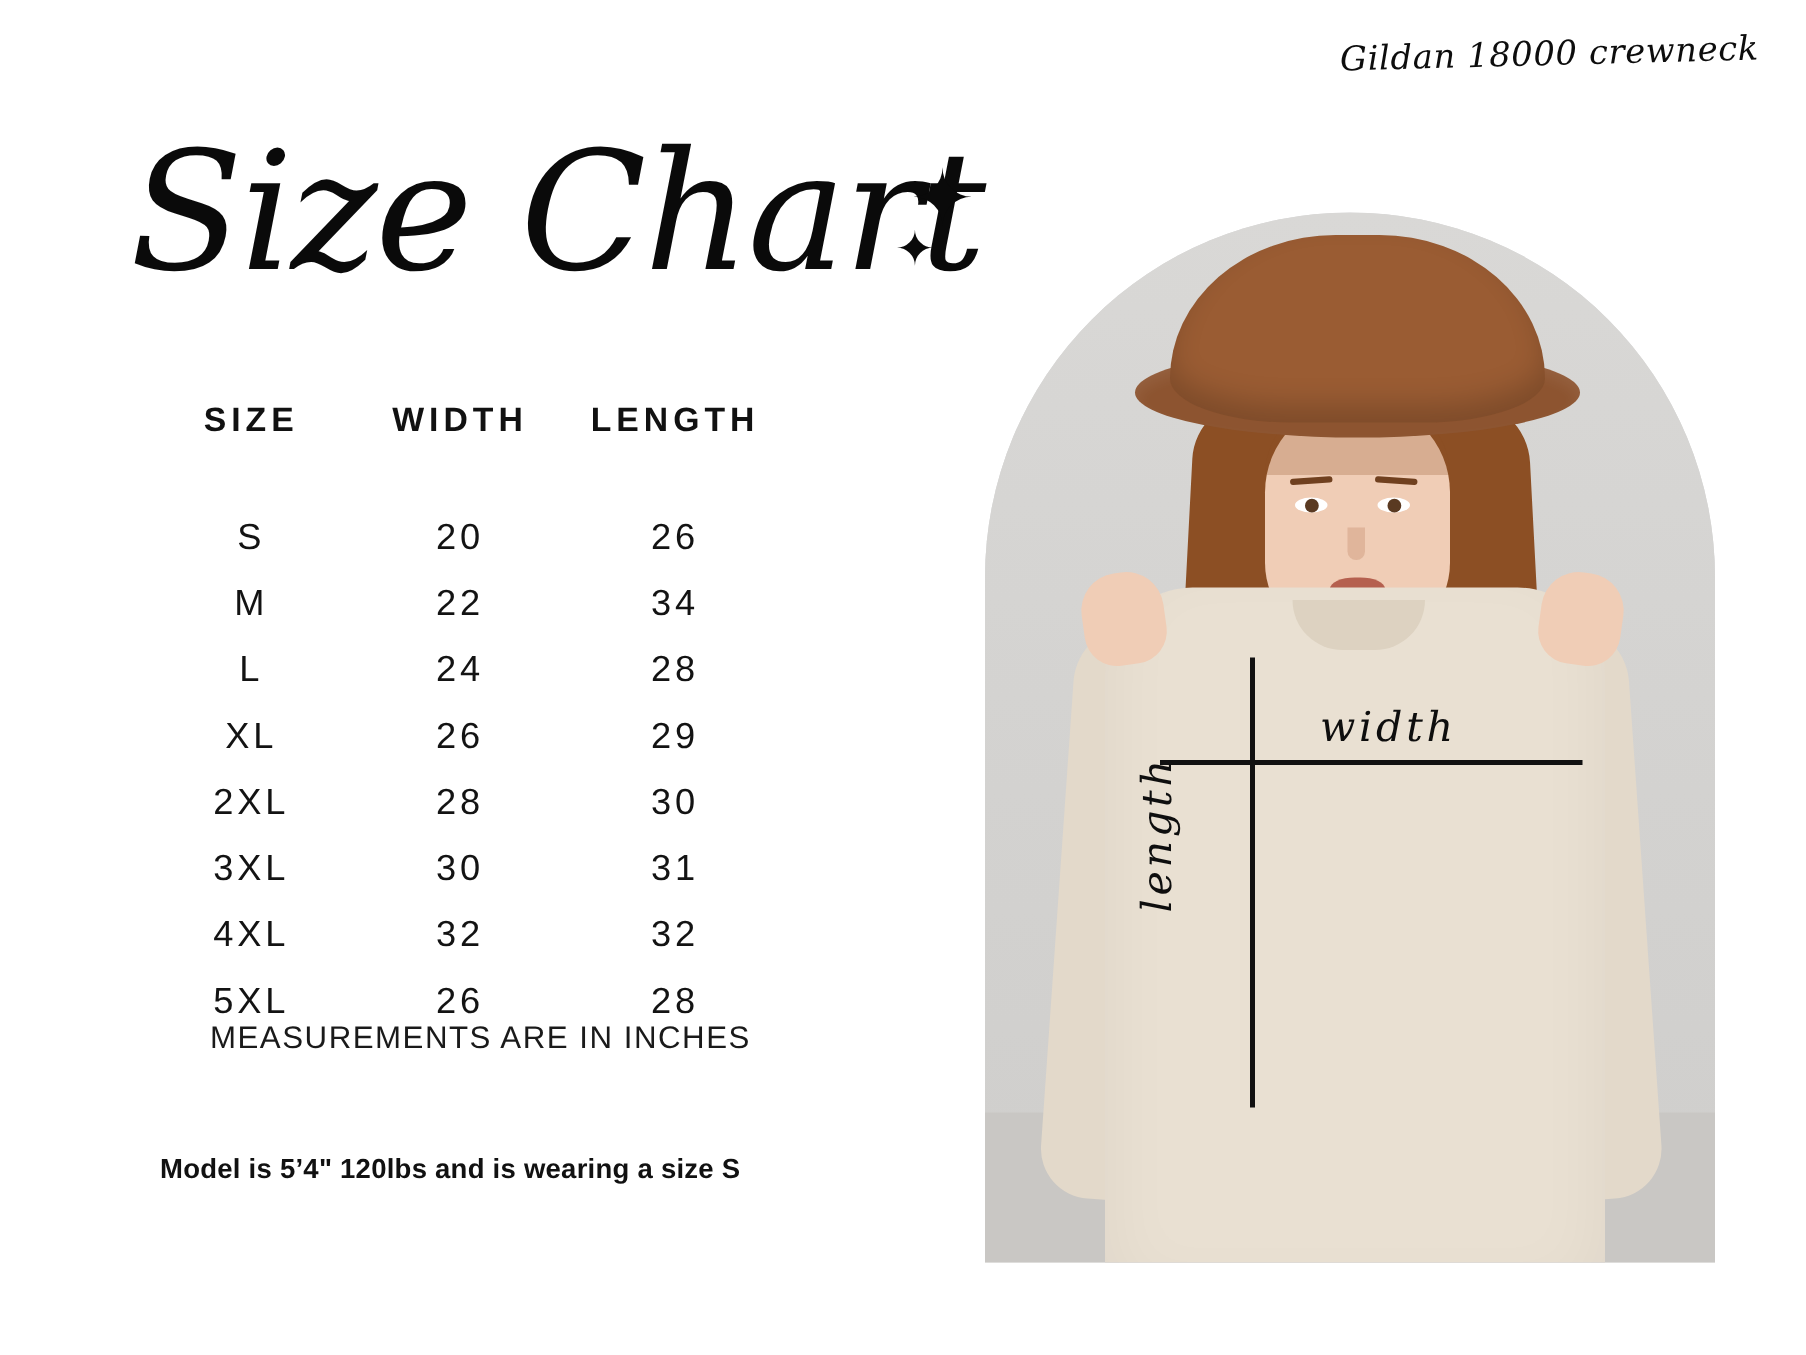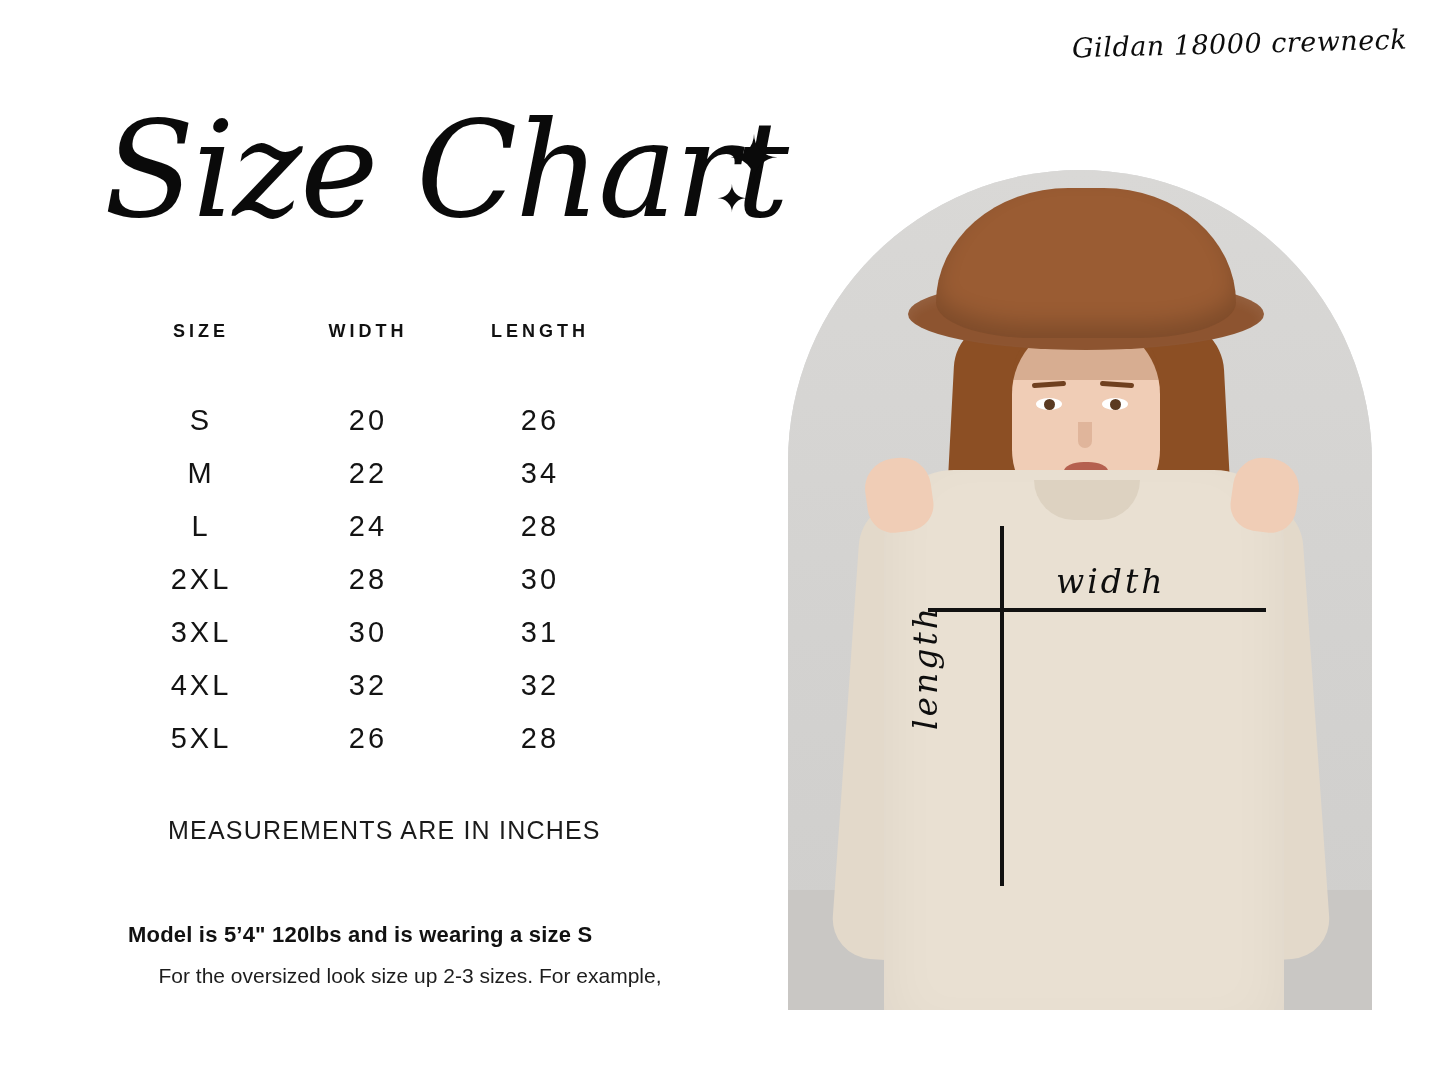--- a/index.html
+++ b/index.html
@@ -68,21 +68,21 @@
     left: 120px;
     top: 320px;
     width: 560px;
   }
   table.size-table {
     border-collapse: collapse;
     width: 500px;
     table-layout: fixed;
   }
   table.size-table th {
-    font-size: 18px;
+    font-size: 27px;
     letter-spacing: 4px;
     font-weight: 600;
     color: #111;
     padding-bottom: 52px;
     text-align: center;
     font-family: "Liberation Sans", sans-serif;
   }
   table.size-table th.col-size { width: 160px; }
   table.size-table th.col-width { width: 170px; }
   table.size-table th.col-length { width: 170px; }
@@ -375,20 +375,25 @@
         <td class="c-size">M</td>
         <td>22</td>
         <td>34</td>
       </tr>
       <tr>
         <td class="c-size">L</td>
         <td>24</td>
         <td>28</td>
       </tr>
       <tr>
+        <td class="c-size">XL</td>
+        <td>26</td>
+        <td>29</td>
+      </tr>
+      <tr>
         <td class="c-size">2XL</td>
         <td>28</td>
         <td>30</td>
       </tr>
       <tr>
         <td class="c-size">3XL</td>
         <td>30</td>
         <td>31</td>
       </tr>
       <tr>
@@ -402,21 +407,20 @@
         <td>28</td>
       </tr>
     </tbody>
   </table>
 </div>
 
 <div class="measure-note">MEASUREMENTS ARE IN INCHES</div>
 
 <div class="model-note">Model is 5’4" 120lbs and is wearing a size S</div>
 <div class="size-up-note">
-  <div>For the oversized look size up 2-3 sizes. For example,</div>
 </div>
 
 <div class="photo">
   <div class="bg-wall"></div>
   <div class="floor"></div>
 
   <div class="model">
     <div class="hair-back"></div>
     <div class="hair-left"></div>
     <div class="hair-right"></div>

